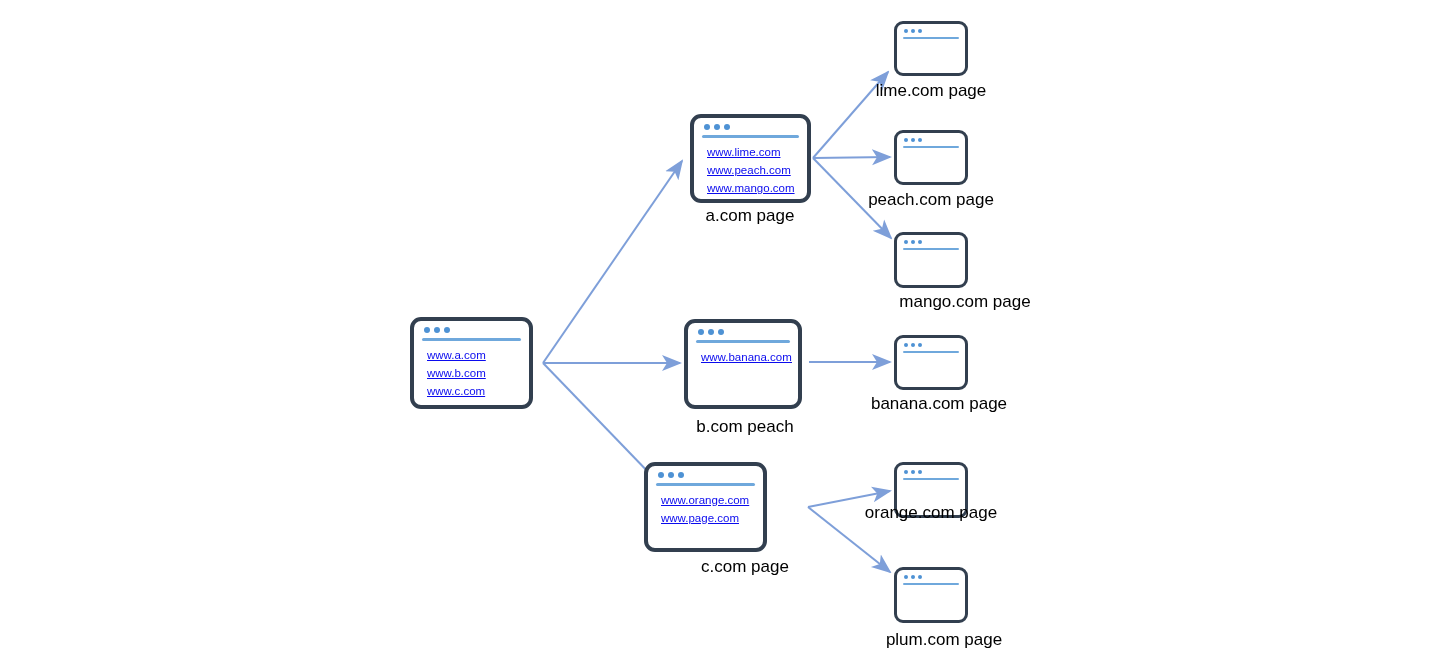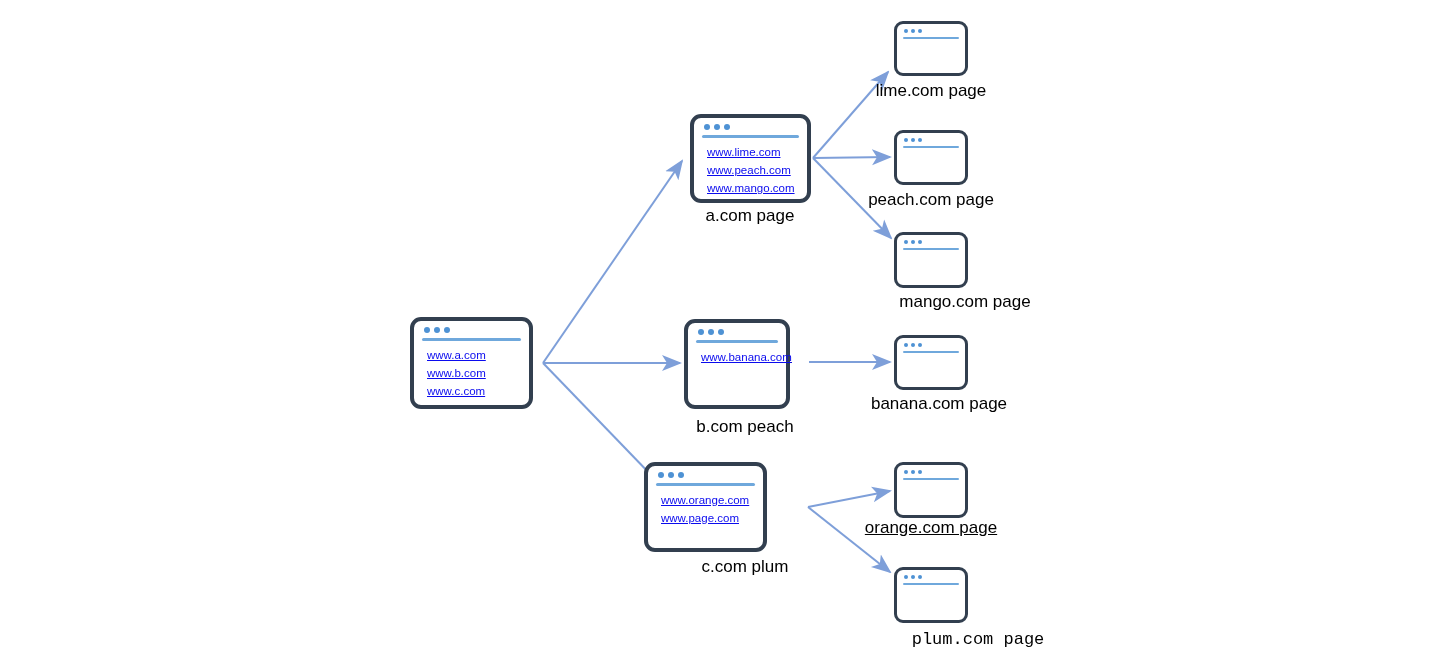--- a/index.html
+++ b/index.html
@@ -81,21 +81,21 @@
       </div>
     <div class="chromeline"></div>
     <div class="links">
       <a class="wlink">www.lime.com</a>
       <a class="wlink">www.peach.com</a>
       <a class="wlink">www.mango.com</a>
     </div>
   </div>
   <div class="caption" style="left:750px;top:206px;">a.com page</div>
 
-  <div class="window" style="left:684px;top:319px;width:106px;height:90px;text-decoration:underline;">
+  <div class="window" style="left:684px;top:319px;width:118px;height:90px;text-decoration:underline;">
     <div class="dots">
         <i></i>
         <i></i>
         <i></i>
       </div>
     <div class="chromeline"></div>
     <div class="links">
       <a class="wlink">www.banana.com</a>
     </div>
   </div>
@@ -106,21 +106,21 @@
         <i></i>
         <i></i>
         <i></i>
       </div>
     <div class="chromeline"></div>
     <div class="links">
       <a class="wlink">www.orange.com</a>
       <a class="wlink">www.page.com</a>
     </div>
   </div>
-  <div class="caption" style="left:745px;top:557px;">c.com plum</div>
+  <div class="caption" style="left:745px;top:557px;">c.com page</div>
 
   <div class="window small" style="left:894px;top:21px;width:74px;height:55px;">
     <div class="dots">
         <i></i>
         <i></i>
         <i></i>
       </div>
     <div class="chromeline"></div>
   </div>
   <div class="caption" style="left:931px;top:81px;">lime.com page</div>
@@ -156,25 +156,25 @@
   <div class="caption" style="left:931px;top:394px;margin-left:8px;">banana.com page</div>
 
   <div class="window small" style="left:894px;top:462px;width:74px;height:56px;">
     <div class="dots">
         <i></i>
         <i></i>
         <i></i>
       </div>
     <div class="chromeline"></div>
   </div>
-  <div class="caption" style="left:931px;top:518px;text-decoration:underline;">orange.com page</div>
+  <div class="caption" style="left:931px;top:503px;">orange.com page</div>
 
   <div class="window small" style="left:894px;top:567px;width:74px;height:56px;">
     <div class="dots">
         <i></i>
         <i></i>
         <i></i>
       </div>
     <div class="chromeline"></div>
   </div>
-  <div class="caption" style="left:978px;top:630px;font-family:Liberation Mono, monospace;">plum.com page</div>
+  <div class="caption" style="left:944px;top:630px;">plum.com page</div>
 
 </div>
 
 </body></html>

